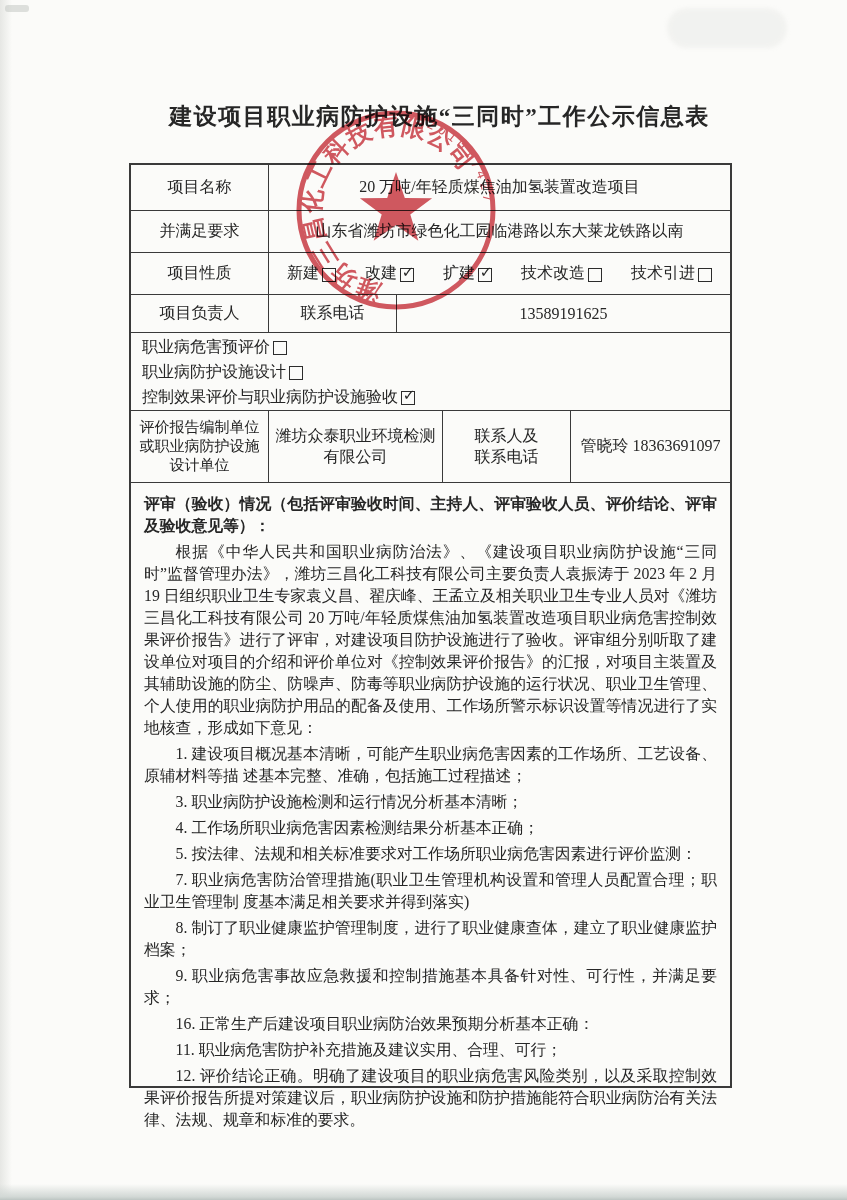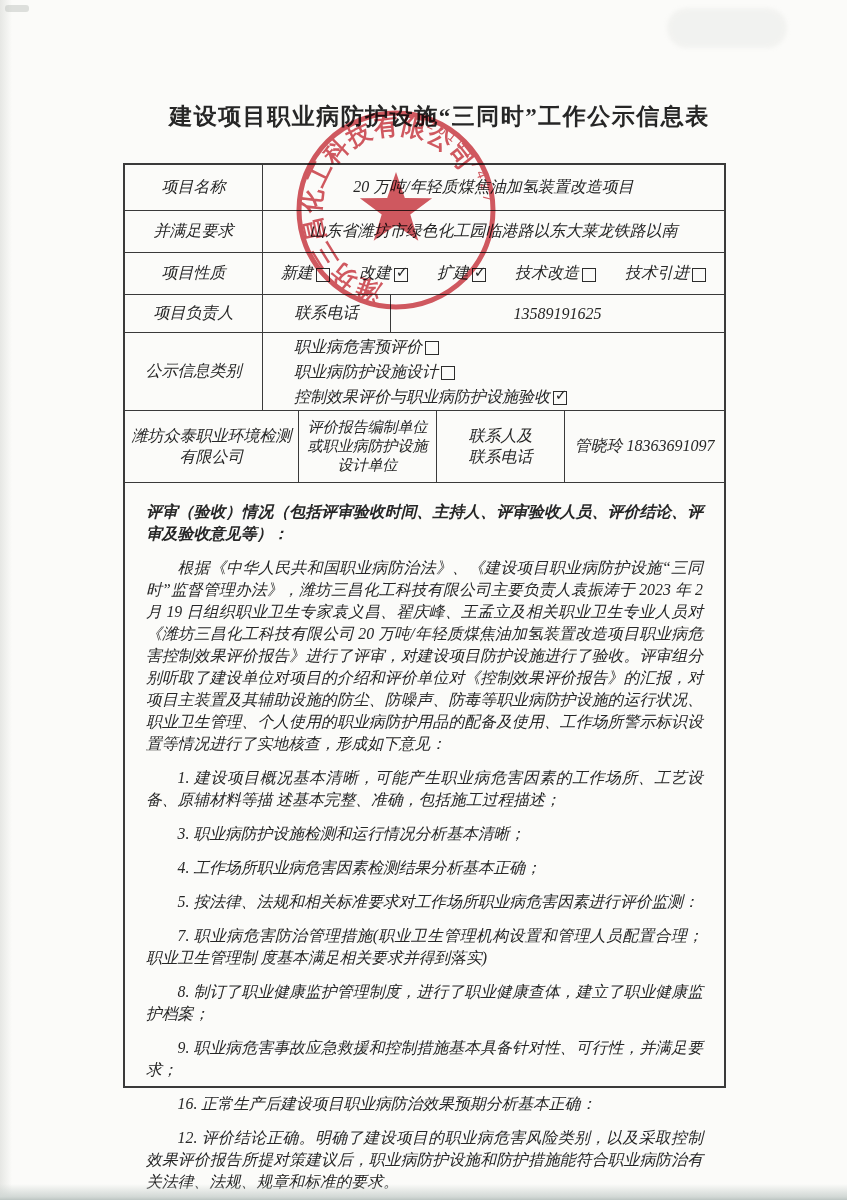--- a/index.html
+++ b/index.html
@@ -23,23 +23,23 @@
     border-radius:3px;opacity:.45;pointer-events:none;}
   .smudge-tr{position:absolute;right:60px;top:8px;width:120px;height:40px;background:#d7d9d6;
     border-radius:20px;opacity:.25;filter:blur(2px);pointer-events:none;}
 
   .title{
     position:absolute;top:86px;left:16px;width:100%;text-align:center;
     font-size:23px;font-weight:bold;letter-spacing:1.5px;
   }
 
   .tbl{
-    position:absolute;left:123px;top:163px;width:603px;height:925px;
+    position:absolute;left:129px;top:163px;width:603px;height:925px;
     box-sizing:border-box;border:2px solid var(--border);
-    display:flex;flex-direction:column;font-size:16px;font-style:italic;
+    display:flex;flex-direction:column;font-size:16px;
   }
   .row{display:flex;border-bottom:1px solid var(--border);flex:none;}
   .row:last-child{border-bottom:none;flex:1;}
   .cell{
     box-sizing:border-box;border-right:1px solid var(--border);
     display:flex;align-items:center;justify-content:center;
     text-align:center;padding:2px 4px;
   }
   .cell:last-child{border-right:none;}
   .c1{width:138px;flex:none;}
@@ -54,30 +54,30 @@
   .cb{
     width:14px;height:14px;box-sizing:border-box;border:1.6px solid #2c2c2c;
     margin-left:3px;display:inline-flex;align-items:center;justify-content:center;
     font-family:"DejaVu Sans",sans-serif;font-size:15px;line-height:1;flex:none;
     position:relative;top:1px;
   }
   .cb span{display:block;transform:translate(1px,-2px);}
   .nature-opts{display:flex;justify-content:center;align-items:center;gap:29px;width:100%;}
   .cat-opts{
     display:flex;flex-direction:column;align-items:flex-start;justify-content:center;
-    width:100%;line-height:25px;padding-left:7px;box-sizing:border-box;margin-left:20px;
+    width:100%;line-height:25px;padding-left:7px;box-sizing:border-box;
   }
   .cat-line{display:inline-flex;align-items:center;}
 
   
   .review{
     display:block;text-align:left;padding:6px 9px;
     font-size:15.8px;line-height:22px;
   }
-  .review p{margin:12px;text-indent:2em;text-align:justify;}
+  .review p{margin:4px;text-indent:2em;text-align:justify;}
   .review p.ni{text-indent:0;}
   .review p.b{font-weight:bold;}
 
   
   .seal{
     position:absolute;left:281px;top:95px;width:230px;height:230px;
     mix-blend-mode:multiply;opacity:.85;pointer-events:none;
   }
   .seal-stroke{stroke:var(--seal);fill:none;}
   .seal-fill{fill:var(--seal);}
@@ -138,21 +138,20 @@
     </div>
   </div>
 
   <div class="row" style="height:37px">
     <div class="cell c1">项目负责人</div>
     <div class="cell c3">联系电话</div>
     <div class="cell c4">13589191625</div>
   </div>
 
   <div class="row" style="height:77px">
-    <div class="cell c1">公示信息类别</div>
     <div class="cell span-rest">
       <div class="cat-opts">
           <div class="cat-line">
             <span class="opt">
               <span>职业病危害预评价</span>
               <span class="cb"></span>
             </span>
           </div>
           <div class="cat-line">
             <span class="opt">
@@ -166,39 +165,40 @@
               <span class="cb on">
                 <span>✓</span>
               </span>
             </span>
           </div>
         </div>
     </div>
   </div>
 
   <div class="row" style="height:71px">
+    <div class="cell c1" style="font-size:15px;padding:2px 2px;">评价报告编制单位或职业病防护设施设计单位</div>
     <div class="cell c2">潍坊众泰职业环境检测有限公司</div>
-    <div class="cell c1" style="font-size:15px;padding:2px 2px;">评价报告编制单位或职业病防护设施设计单位</div>
     <div class="cell c3 pre-line">联系人及
 联系电话</div>
     <div class="cell c4">管晓玲 18363691097</div>
   </div>
 
   <div class="row">
     <div class="cell span-rest review">
         <p class="b ni">评审（验收）情况（包括评审验收时间、主持人、评审验收人员、评价结论、评审及验收意见等）：</p>
         <p>根据《中华人民共和国职业病防治法》、《建设项目职业病防护设施“三同时”监督管理办法》，潍坊三昌化工科技有限公司主要负责人袁振涛于 2023 年 2 月 19 日组织职业卫生专家袁义昌、翟庆峰、王孟立及相关职业卫生专业人员对《潍坊三昌化工科技有限公司 20 万吨/年轻质煤焦油加氢装置改造项目职业病危害控制效果评价报告》进行了评审，对建设项目防护设施进行了验收。评审组分别听取了建设单位对项目的介绍和评价单位对《控制效果评价报告》的汇报，对项目主装置及其辅助设施的防尘、防噪声、防毒等职业病防护设施的运行状况、职业卫生管理、个人使用的职业病防护用品的配备及使用、工作场所警示标识设置等情况进行了实地核查，形成如下意见：</p>
         <p>1. 建设项目概况基本清晰，可能产生职业病危害因素的工作场所、工艺设备、原辅材料等描 述基本完整、准确，包括施工过程描述；</p>
         <p>3. 职业病防护设施检测和运行情况分析基本清晰；</p>
         <p>4. 工作场所职业病危害因素检测结果分析基本正确；</p>
         <p>5. 按法律、法规和相关标准要求对工作场所职业病危害因素进行评价监测：</p>
         <p>7. 职业病危害防治管理措施(职业卫生管理机构设置和管理人员配置合理；职业卫生管理制 度基本满足相关要求并得到落实)</p>
         <p>8. 制订了职业健康监护管理制度，进行了职业健康查体，建立了职业健康监护档案；</p>
         <p>9. 职业病危害事故应急救援和控制措施基本具备针对性、可行性，并满足要求；</p>
         <p>16. 正常生产后建设项目职业病防治效果预期分析基本正确：</p>
+        <p>11. 职业病危害防护补充措施及建议实用、合理、可行；</p>
         <p>12. 评价结论正确。明确了建设项目的职业病危害风险类别，以及采取控制效果评价报告所提对策建议后，职业病防护设施和防护措施能符合职业病防治有关法律、法规、规章和标准的要求。</p>
       </div>
   </div>
 
 </div>
 
 <svg class="seal" viewBox="-115 -115 230 230" aria-hidden="true">
   <defs>
     <path id="seal-name-arc" d="M -13.2 74.9 A 76 76 0 1 1 68.9 -32.1"></path>
     <path id="seal-serial-arc" d="M 30.1 -82.7 A 88 88 0 0 1 79.8 37.2"></path>

